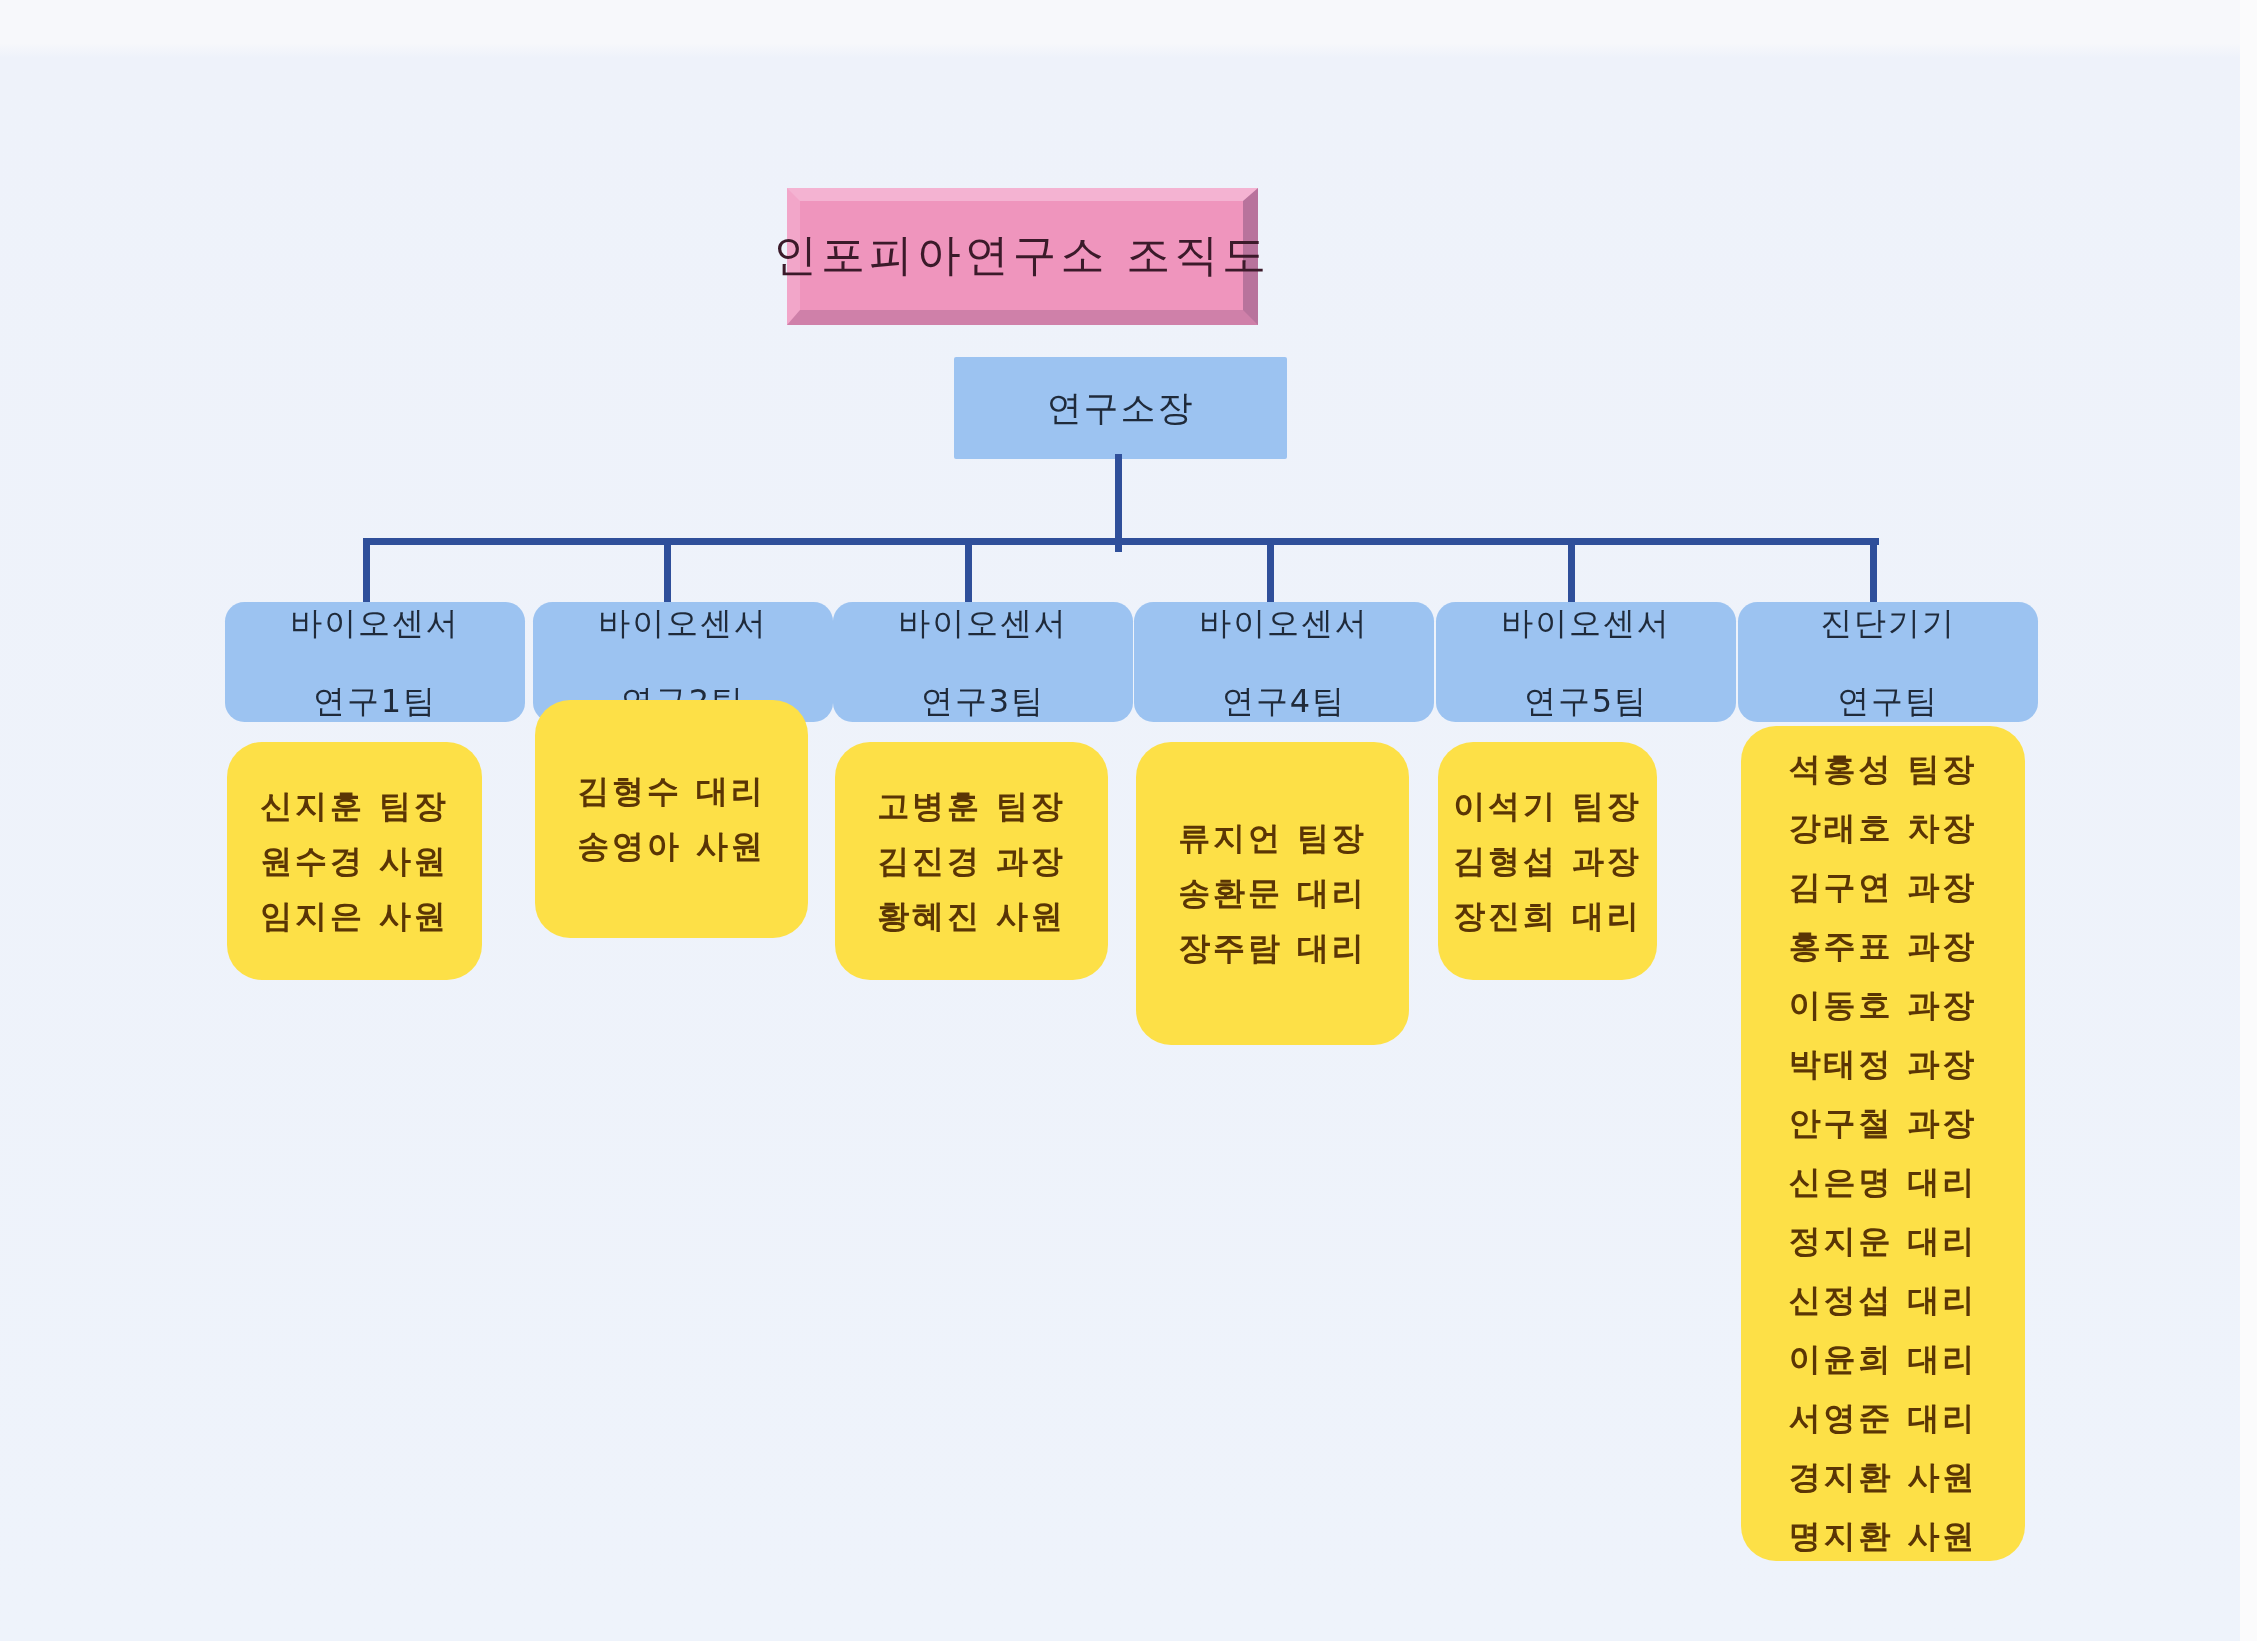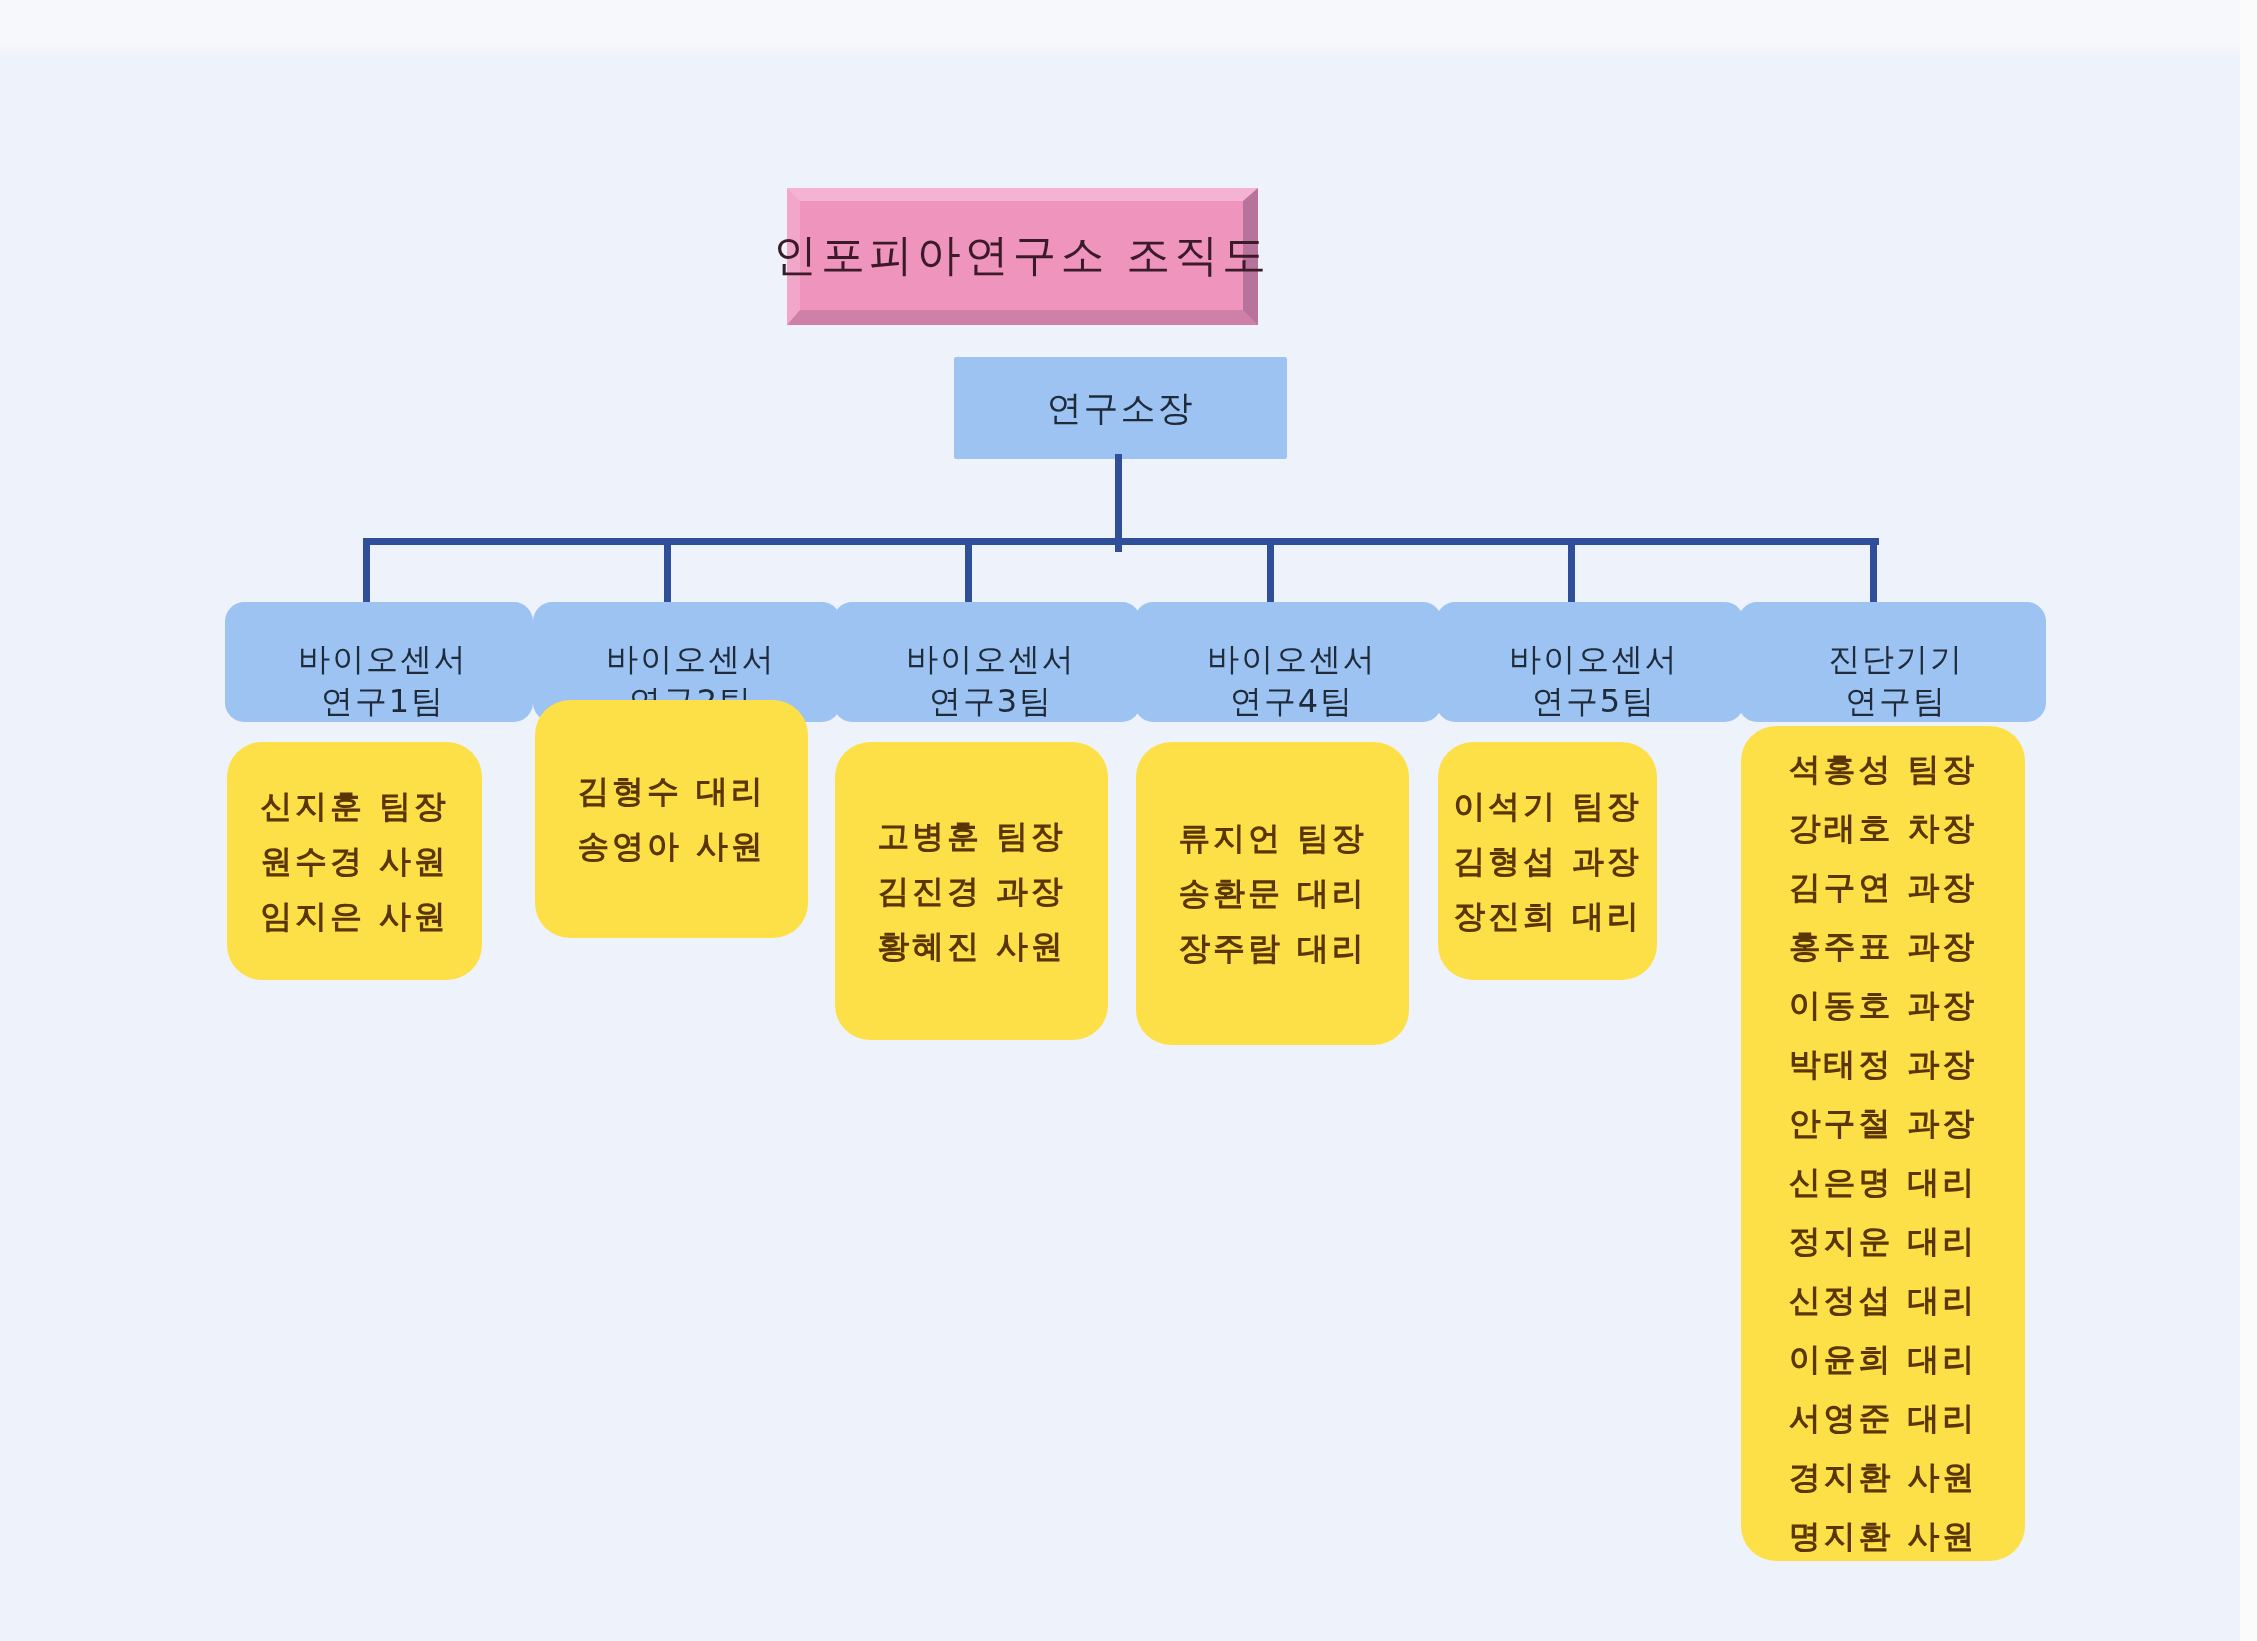--- a/index.html
+++ b/index.html
@@ -33,22 +33,22 @@
     background: #9cc3f1; border-radius: 2px;
     display: flex; align-items: center; justify-content: center;
   }
   .director-text { font-size: 35px; color: #1f2a3a; letter-spacing: 1.9px; }
 
   .line { position: absolute; background: #2f4f9a; }
 
   .team {
     position: absolute; top: 602px; width: 300px; height: 120px;
     background: #9cc3f1; border-radius: 19.3px;
-    display: flex; flex-direction: column; align-items: center; justify-content: flex-end;
-    color: #1f2a3a; font-size: 32px; line-height: 42px; letter-spacing: 1.9px; padding-left: 8px;
+    display: flex; flex-direction: column; align-items: center; justify-content: space-between;
+    color: #1f2a3a; font-size: 32px; line-height: 42px; letter-spacing: 1.9px;
   }
   .members {
     position: absolute; background: #fde047; border-radius: 35px;
     display: flex; flex-direction: column; align-items: center; justify-content: center;
     color: #5a3505; font-size: 32px; letter-spacing: 2.9px; font-weight: bold;
   }
   .members .m { line-height: 55px; white-space: nowrap; }
   .members.long { justify-content: flex-start; padding-top: 13.5px; box-sizing: border-box; }
   .members.long .m { line-height: 59px; }
 </style>
@@ -91,21 +91,21 @@
 </div>
 <div class="members" style="left:535px; top:700px; width:273px; height:238px;">
   <span class="m">김형수 대리</span>
   <span class="m">송영아 사원</span>
 </div>
 
 <div class="team" style="left:833px;">
   <span>바이오센서</span>
   <span>연구3팀</span>
 </div>
-<div class="members" style="left:835px; top:742px; width:273px; height:298px;">
+<div class="members" style="left:835px; top:742px; width:273px; height:238px;">
   <span class="m">고병훈 팀장</span>
   <span class="m">김진경 과장</span>
   <span class="m">황혜진 사원</span>
 </div>
 
 <div class="team" style="left:1134px;">
   <span>바이오센서</span>
   <span>연구4팀</span>
 </div>
 <div class="members" style="left:1136px; top:742px; width:273px; height:303px;">

